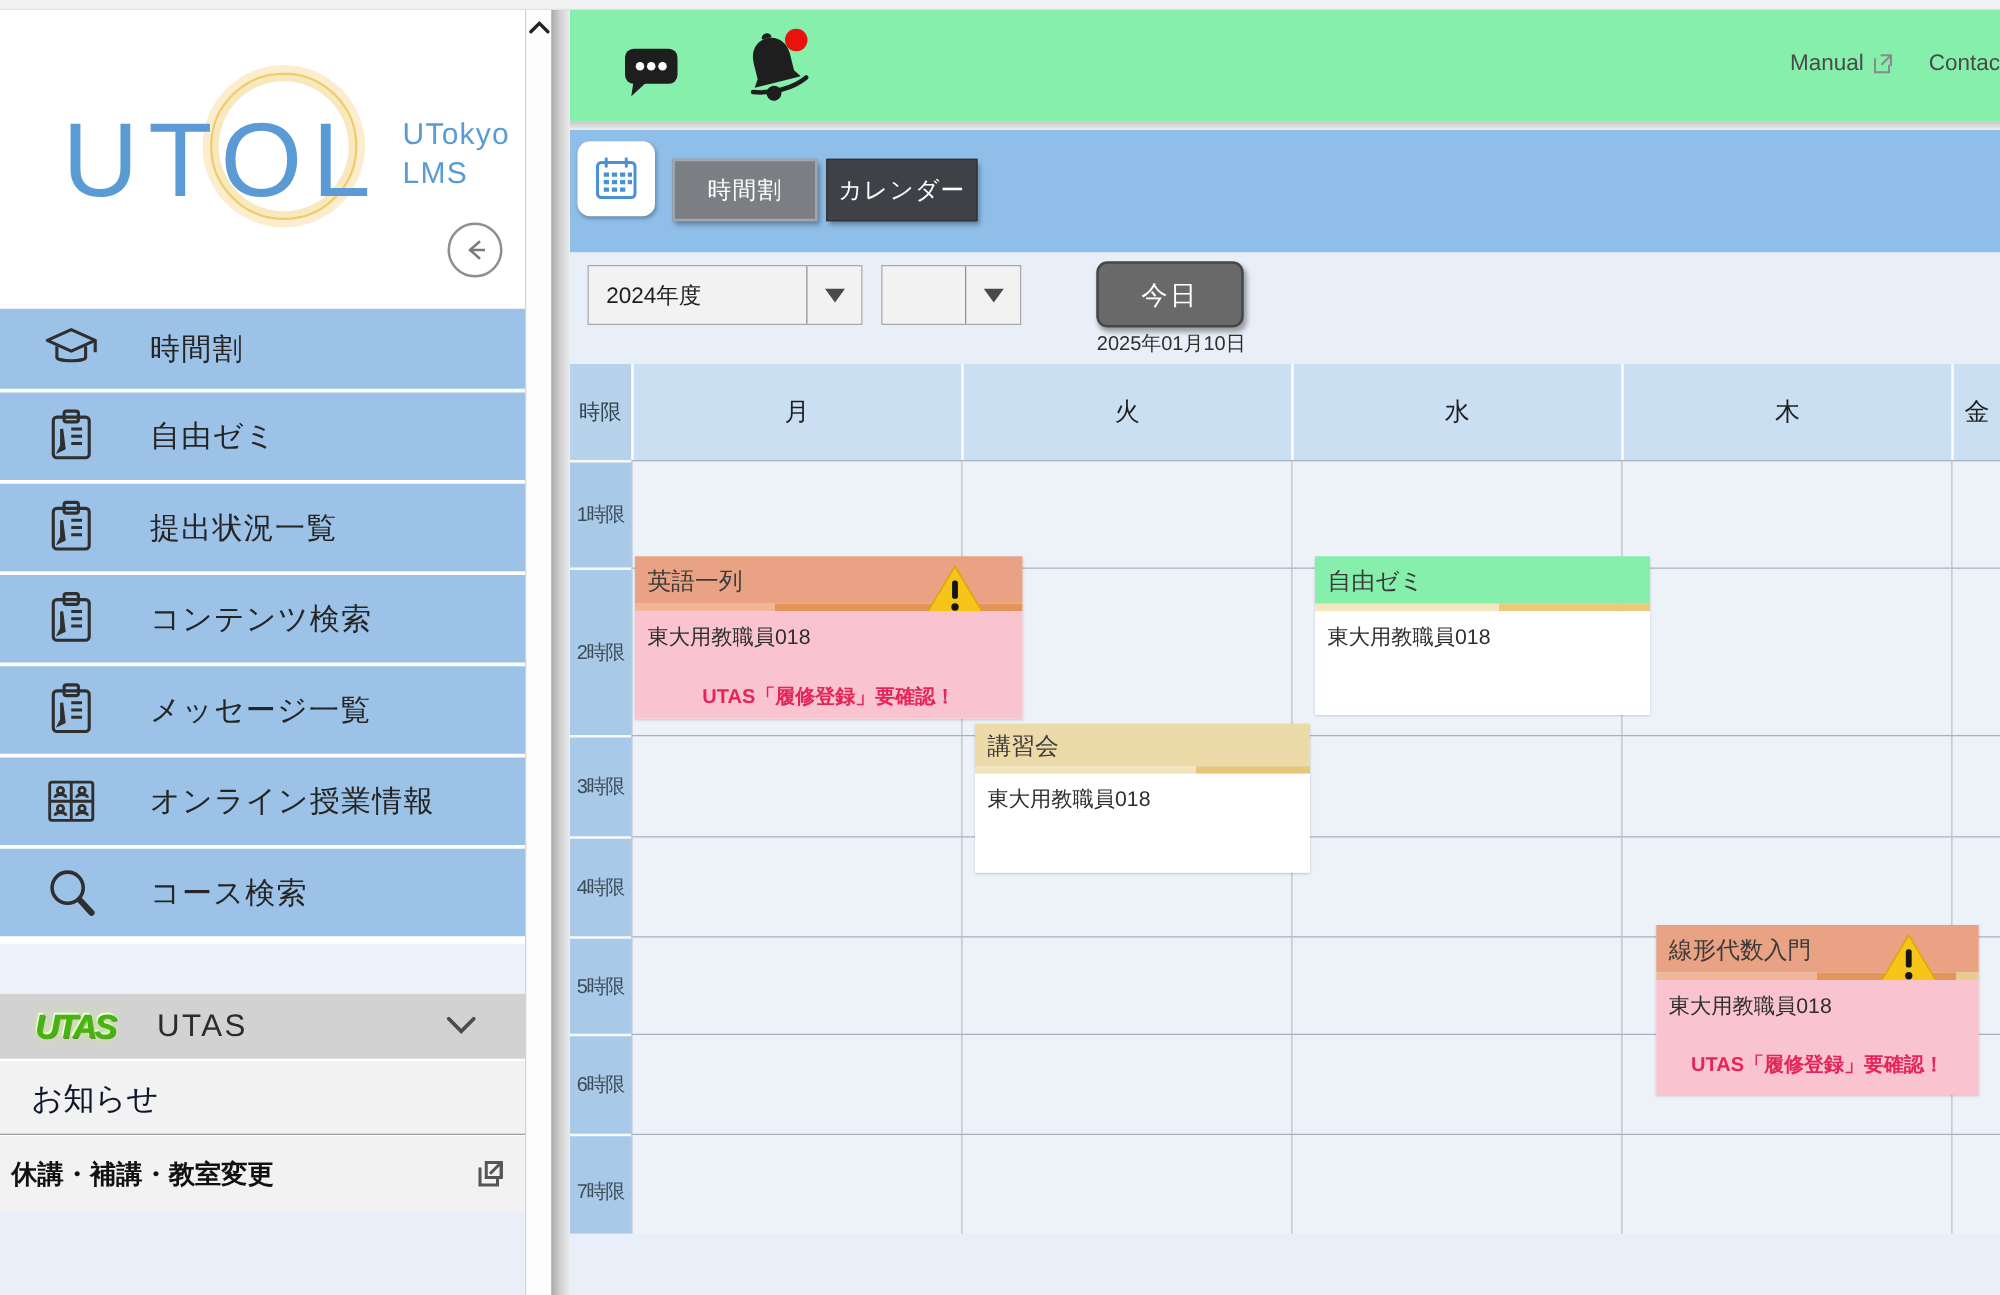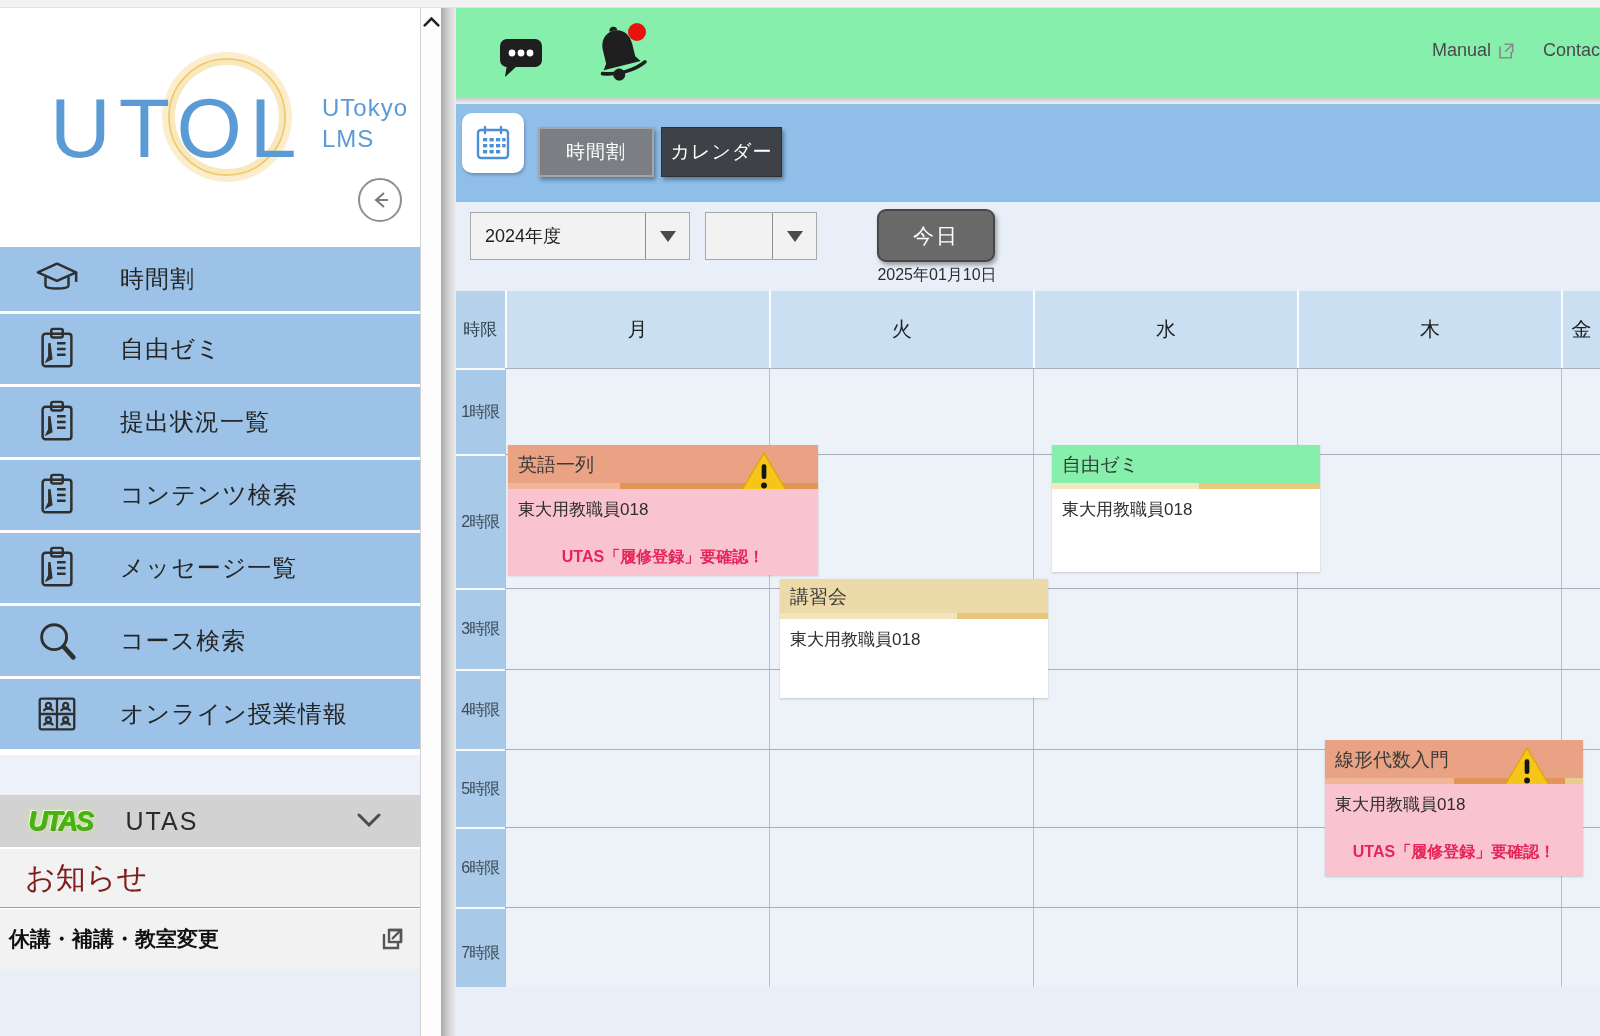--- a/index.html
+++ b/index.html
@@ -26,21 +26,21 @@
   .menu-icon { width:46px; height:46px; color:#2f2f2f; flex:0 0 46px; }
   .menu-label { margin-left:40px; font-size:24px; color:#252525; letter-spacing:1px; }
   #sidebar-gap { left:0; top:747px; width:420px; height:40px; background:#edf1fa; }
   #utas-row { left:0; top:787px; width:420px; height:52px; background:#d2d2d2; display:flex; align-items:center; cursor:pointer; }
   #utas-logo { margin-left:28px; font-size:27px; font-weight:900; font-style:italic; letter-spacing:-2px; color:#44b410;
     text-shadow:0 0 8px #c4f37e, 1px 1px 0 #2d7a00, -1px -1px 0 #ffffff; }
   #utas-label { margin-left:34px; font-size:25px; color:#2b2b2b; letter-spacing:2px; }
   #utas-chevron { position:absolute; right:38px; top:16px; width:26px; height:18px; color:#4c4c4c; }
   #notice-row { left:0; top:841px; width:420px; height:59px; background:#f2f2f2; border-bottom:1px solid #9f9f9f;
     display:flex; align-items:center; cursor:pointer; }
-  #notice-row span { margin-left:25px; font-size:30px; color:#7f1d1d; }
+  #notice-row span { margin-left:25px; font-size:25px; color:#0f172a; }
   #cancel-row { left:0; top:901px; width:420px; height:60px; background:#f2f2f2; display:flex; align-items:center; cursor:pointer; }
   #cancel-row span { margin-left:9px; font-size:21px; font-weight:bold; color:#111; }
   #cancel-ext { position:absolute; right:16px; top:18px; width:24px; height:24px; color:#555; }
   #sidebar-bottom { left:0; top:961px; width:420px; height:75px; background:#e9eef8; }
 
   
   #side-scroll { left:420px; top:8px; width:21px; height:1028px; background:#fdfdfd; border-left:1px solid #d4d4d4; }
   #scroll-up { position:absolute; left:2px; top:4px; width:17px; height:20px; color:#222; cursor:pointer; }
   #shadow-strip { left:441px; top:8px; width:15px; height:1028px;
     background:linear-gradient(to right,#a9a9a9,#cfcfcf 45%,#ececec); }
@@ -181,40 +181,40 @@
     <div class="menu-item">
       <svg class="menu-icon" viewBox="0 0 48 48" fill="none" stroke="currentColor" stroke-width="2.6">
           <rect x="9" y="8" width="30" height="34" rx="3"></rect>
           <rect x="18" y="3" width="12" height="9" rx="2"></rect>
           <path d="M24 18 H33 M24 24 H33 M24 30 H33"></path>
           <path d="M16 18 L16 32 L14 36 L18 34 Z"></path>
         </svg>
       <span class="menu-label">メッセージ一覧</span>
     </div>
     <div class="menu-item">
-      <svg class="menu-icon" viewBox="0 0 48 48" fill="none" stroke="currentColor" stroke-width="3">
-          <circle cx="21" cy="20" r="13"></circle>
-          <path d="M31 30 L41 41" stroke-width="5" stroke-linecap="round"></path>
-        </svg>
-      <span class="menu-label">コース検索</span>
-    </div>
-    <div class="menu-item">
       <svg class="menu-icon" viewBox="0 0 48 48" fill="none" stroke="currentColor" stroke-width="2.4">
           <rect x="6" y="8" width="36" height="32" rx="2"></rect>
           <path d="M24 8 V40 M6 24 H42"></path>
           <circle cx="15" cy="15" r="2.6"></circle>
           <path d="M10.5 21 C10.5 17.5 19.5 17.5 19.5 21"></path>
           <circle cx="33" cy="15" r="2.6"></circle>
           <path d="M28.5 21 C28.5 17.5 37.5 17.5 37.5 21"></path>
           <circle cx="15" cy="30" r="2.6"></circle>
           <path d="M10.5 36 C10.5 32.5 19.5 32.5 19.5 36"></path>
           <circle cx="33" cy="30" r="2.6"></circle>
           <path d="M28.5 36 C28.5 32.5 37.5 32.5 37.5 36"></path>
         </svg>
       <span class="menu-label">オンライン授業情報</span>
+    </div>
+    <div class="menu-item">
+      <svg class="menu-icon" viewBox="0 0 48 48" fill="none" stroke="currentColor" stroke-width="3">
+          <circle cx="21" cy="20" r="13"></circle>
+          <path d="M31 30 L41 41" stroke-width="5" stroke-linecap="round"></path>
+        </svg>
+      <span class="menu-label">コース検索</span>
     </div>
   </div>
 
   <div class="abs" id="sidebar-gap"></div>
 
   <div class="abs" id="utas-row">
     <span id="utas-logo">UTAS</span>
     <span id="utas-label">UTAS</span>
     <svg id="utas-chevron" viewBox="0 0 26 18" fill="none" stroke="currentColor" stroke-width="3" stroke-linecap="round">
         <path d="M3 4 L13 14 L23 4"></path>

